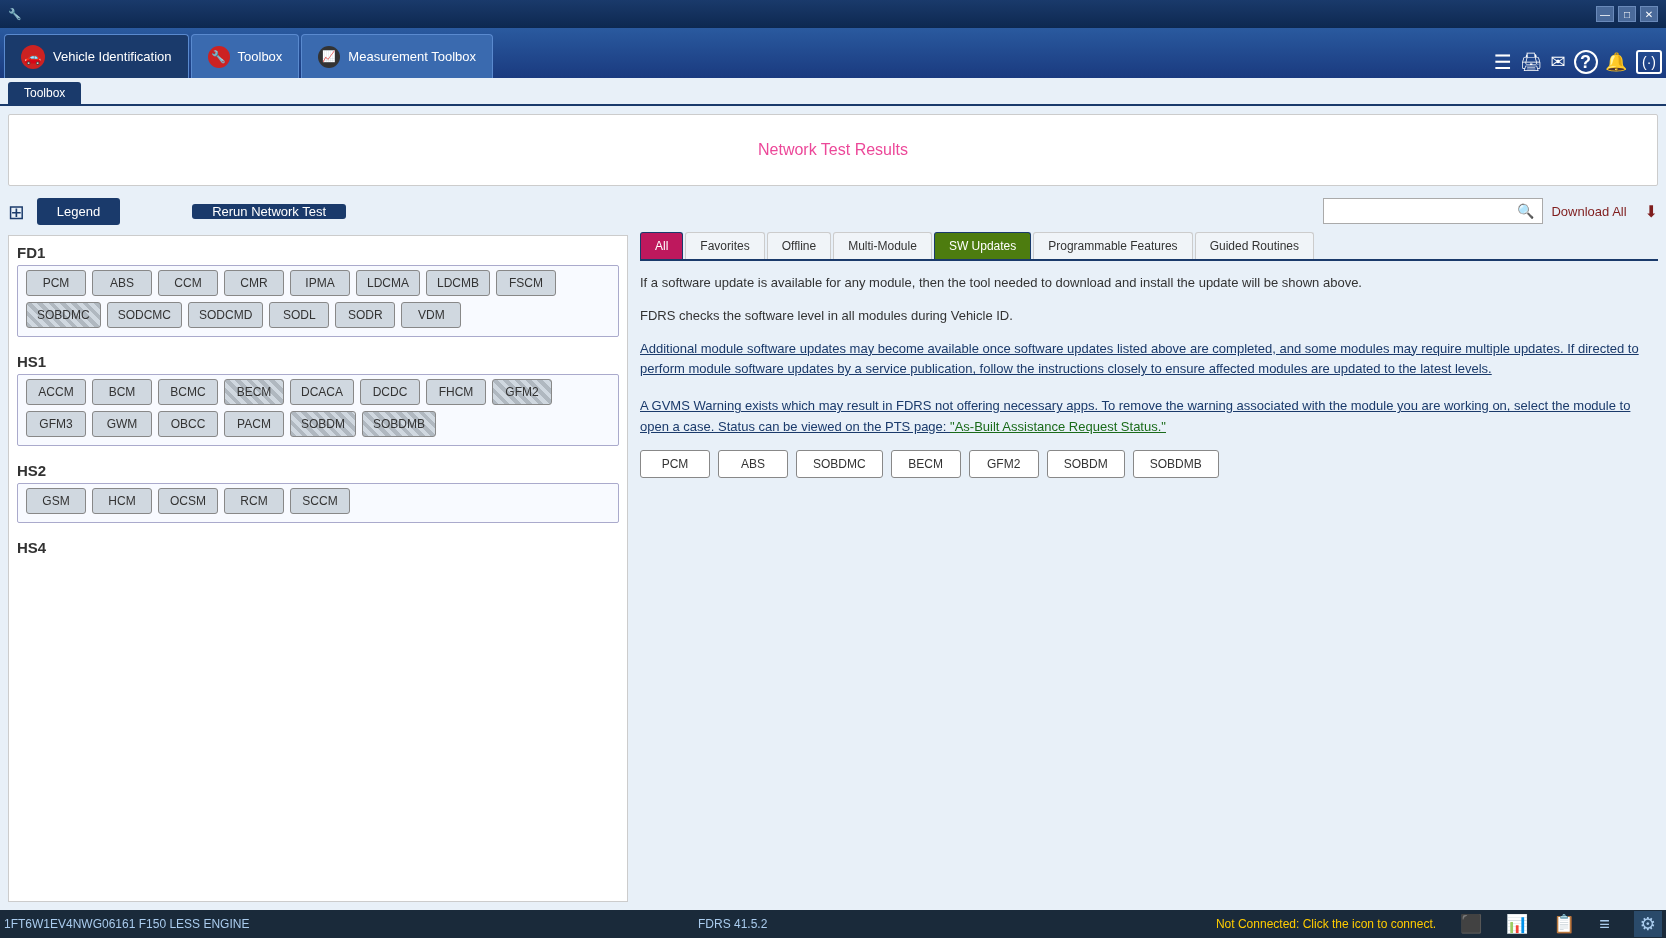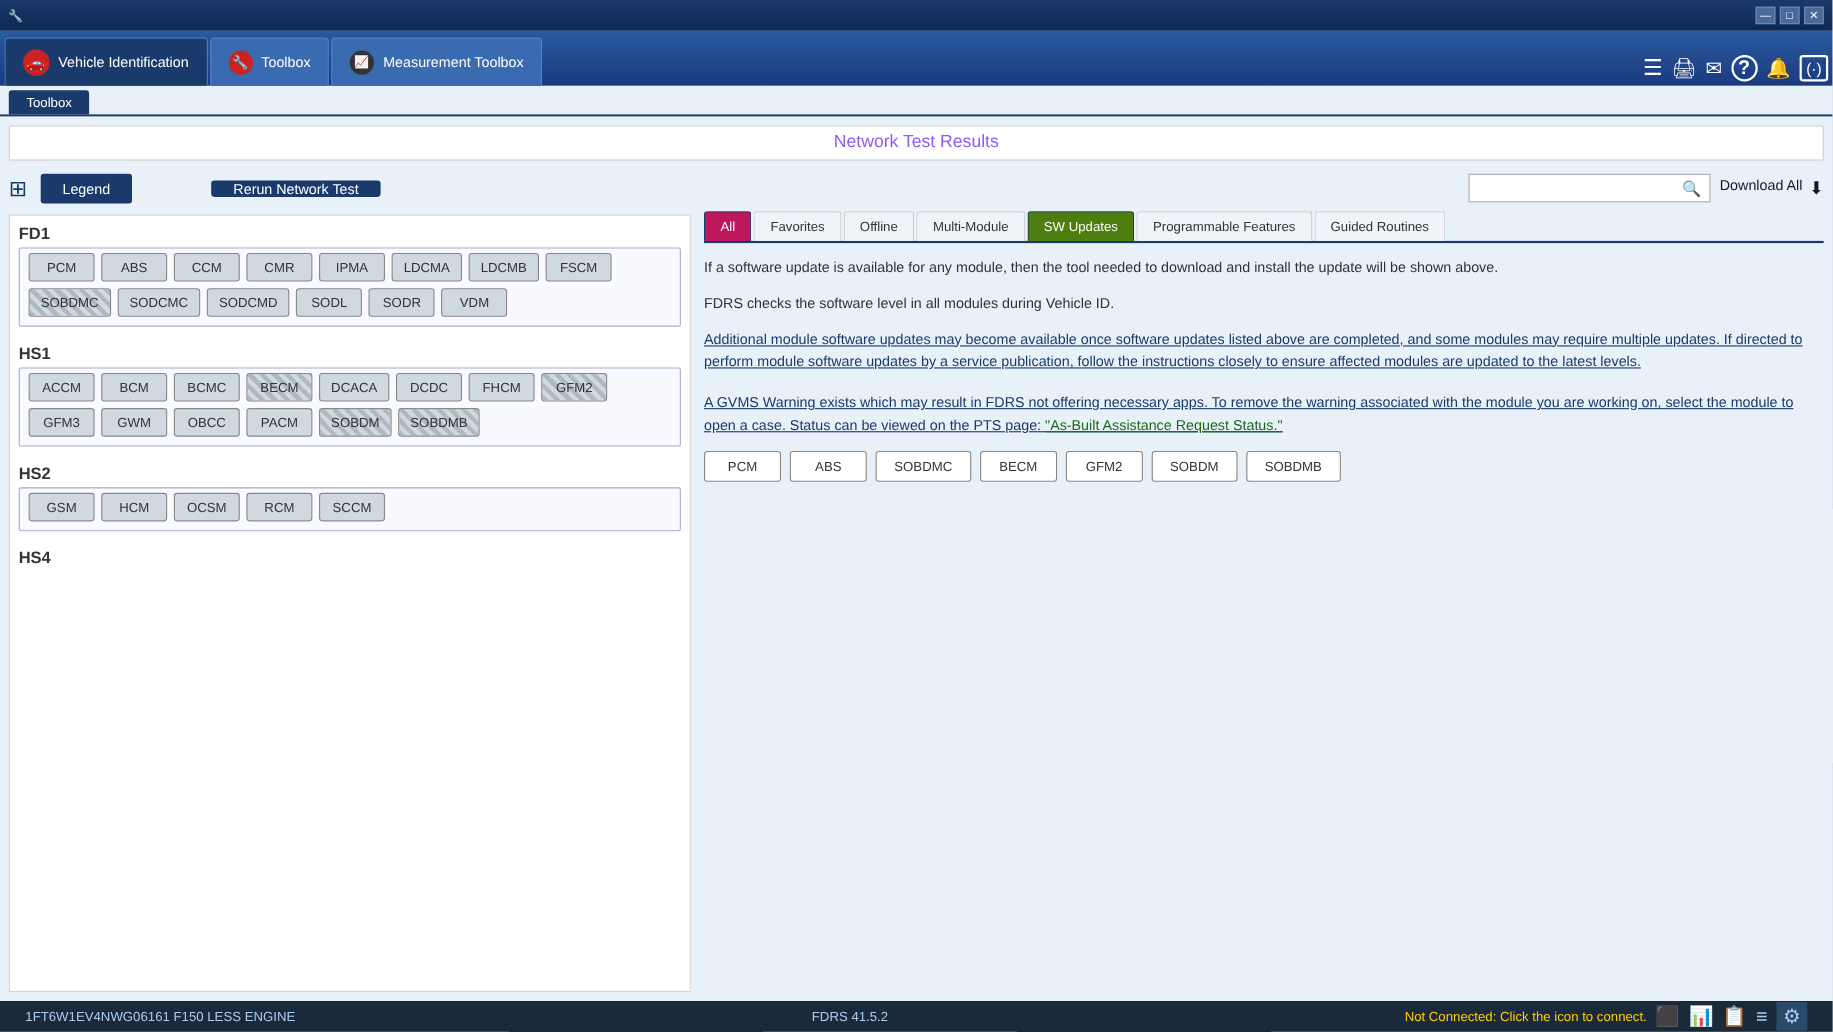--- a/index.html
+++ b/index.html
@@ -75,24 +75,24 @@
       height: calc(938px - 28px - 50px - 28px - 28px);
       display: flex;
       flex-direction: column;
     }
 
     
     .page-title-bar {
       background: white;
       border: 1px solid #ccc;
       margin: 8px;
-      padding: 6px;
+      padding: 26px;
       text-align: center;
       font-size: 16px;
-      color: #8b5cf6;
+      color: #ec4899;
       border-radius: 2px;
     }
 
     
     .content-split {
       display: flex;
       flex: 1;
       gap: 0;
       padding: 0 8px 8px 8px;
       overflow: hidden;
@@ -214,24 +214,24 @@
     .search-box input {
       border: none;
       outline: none;
       width: 100%;
       font-size: 13px;
     }
     .search-icon { color: #555; font-size: 14px; cursor: pointer; }
 
     .download-all {
       display: flex;
-      align-items: flex-start;
-      gap: 6px;
-      cursor: pointer;
-      color: #0f172a;
+      align-items: center;
+      gap: 18px;
+      cursor: pointer;
+      color: #7f1d1d;
       font-size: 13px;
     }
     .download-icon { font-size: 16px; }
 
     
     .filter-tabs {
       display: flex;
       border-bottom: 2px solid #1a3a6b;
       margin-bottom: 12px;
     }
@@ -301,32 +301,32 @@
     .network-scroll::-webkit-scrollbar { width: 8px; }
     .network-scroll::-webkit-scrollbar-track { background: #f0f0f0; }
     .network-scroll::-webkit-scrollbar-thumb { background: #888; border-radius: 4px; }
 
     
     .status-bar {
       background: #1a2a3a;
       height: 28px;
       display: flex;
       align-items: center;
-      padding: 0 23px;
+      padding: 0 4px;
       color: white;
       font-size: 12px;
       justify-content: space-between;
       position: absolute;
       bottom: 0;
       left: 0;
       right: 0;
     }
     .status-bar-left { color: #aaccee; }
     .status-bar-center { color: #aaccee; }
-    .status-bar-right { display: flex; align-items: center; gap: 8px; }
+    .status-bar-right { display: flex; align-items: center; gap: 24px; }
     .not-connected { color: #ffcc00; }
   </style>
 </head>
 <body>
 
 <div class="title-bar">
   <div class="title-bar-left">
     <span>🔧</span>
   </div>
   <div class="title-bar-controls">

